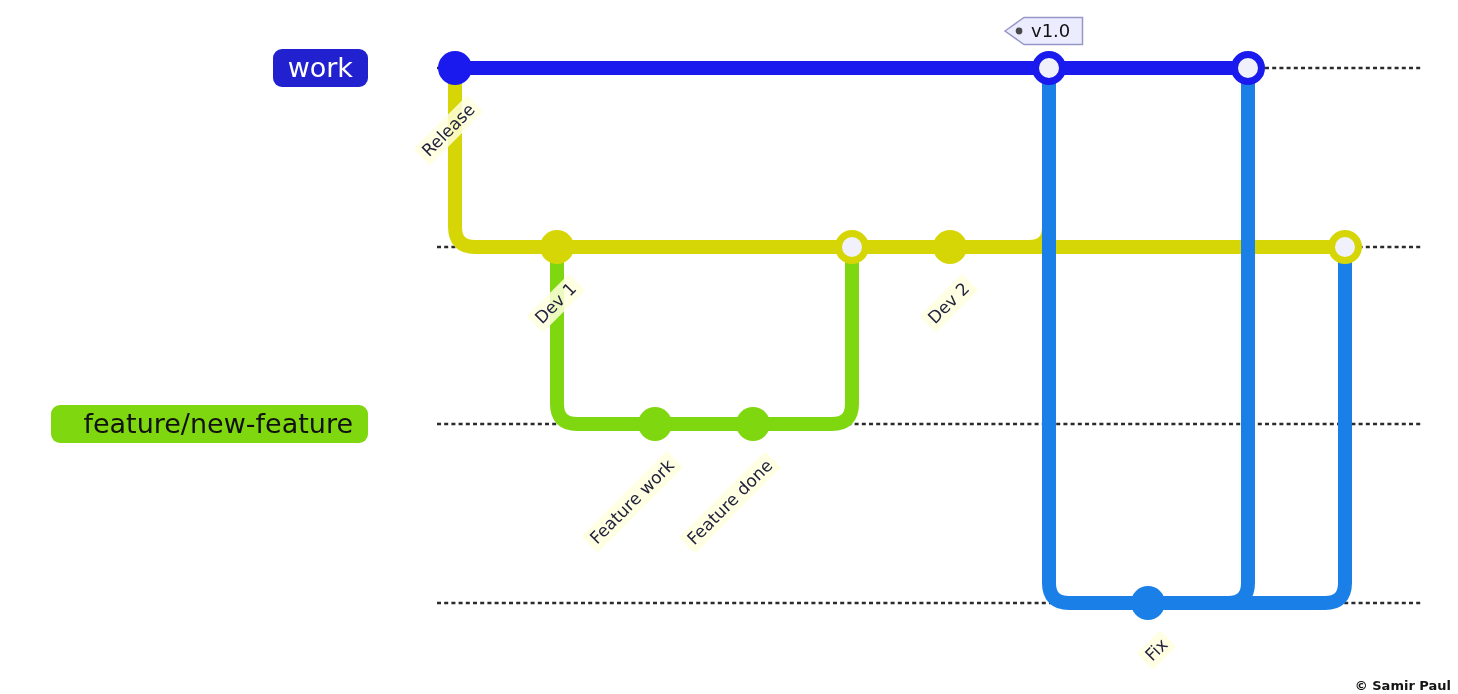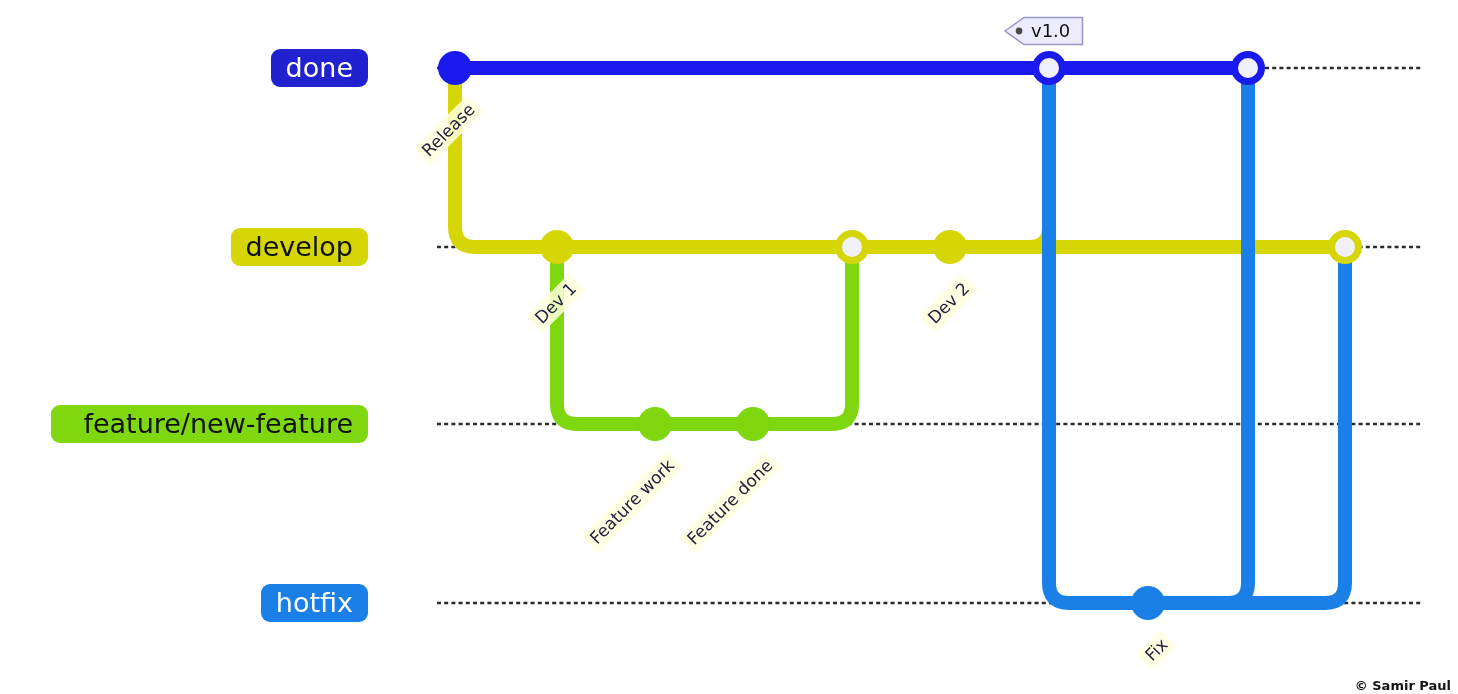--- a/index.html
+++ b/index.html
@@ -49,24 +49,22 @@
       <circle cx="655" cy="424" r="17" fill="#7fd70f"></circle>
       <circle cx="753" cy="424" r="17" fill="#7fd70f"></circle>
       <circle cx="852" cy="247" r="13.5" fill="#f1f1fc" stroke="#d6d606" stroke-width="7"></circle>
       <circle cx="950" cy="247" r="17" fill="#d6d606"></circle>
       <circle cx="1049" cy="68" r="13.5" fill="#f1f1fc" stroke="#1a1aee" stroke-width="7"></circle>
       <circle cx="1148" cy="603" r="17" fill="#1a80e8"></circle>
       <circle cx="1248" cy="68" r="13.5" fill="#f1f1fc" stroke="#1a1aee" stroke-width="7"></circle>
       <circle cx="1345" cy="247" r="13.5" fill="#f1f1fc" stroke="#d6d606" stroke-width="7"></circle>
     </svg>
 
-  <div class="branch-label" style="top: 49px; background: rgb(33, 33, 207); color: rgb(255, 255, 255);">done</div>
-  <div class="branch-label" style="top: 228px; background: rgb(214, 214, 6); color: rgb(17, 17, 17);">develop</div>
+  <div class="branch-label" style="top: 49px; background: rgb(33, 33, 207); color: rgb(255, 255, 255);">work</div>
   <div class="branch-label" style="top: 405px; background: rgb(127, 215, 15); color: rgb(17, 17, 17); padding-left: 32px;">feature/new-feature</div>
-  <div class="branch-label" style="top: 584px; background: rgb(26, 128, 232); color: rgb(255, 255, 255);">hotfix</div>
 
   <div>
       <div class="commit-label" style="right: 991px; top: 95px; background: rgba(255, 255, 222, 0.85); color: rgb(34, 34, 62);">Release</div>
       <div class="commit-label" style="right: 889px; top: 274px; background: rgba(255, 255, 222, 0.85); color: rgb(34, 34, 62);">Dev 1</div>
       <div class="commit-label" style="right: 791px; top: 451px; background: rgba(255, 255, 222, 0.85); color: rgb(34, 34, 62);">Feature work</div>
       <div class="commit-label" style="right: 693px; top: 451px; background: rgba(255, 255, 222, 0.85); color: rgb(34, 34, 62);">Feature done</div>
       <div class="commit-label" style="right: 496px; top: 274px; background: rgba(255, 255, 222, 0.85); color: rgb(34, 34, 62);">Dev 2</div>
       <div class="commit-label" style="right: 298px; top: 630px; background: rgba(255, 255, 222, 0.85); color: rgb(34, 34, 62);">Fix</div>
     </div>
 

